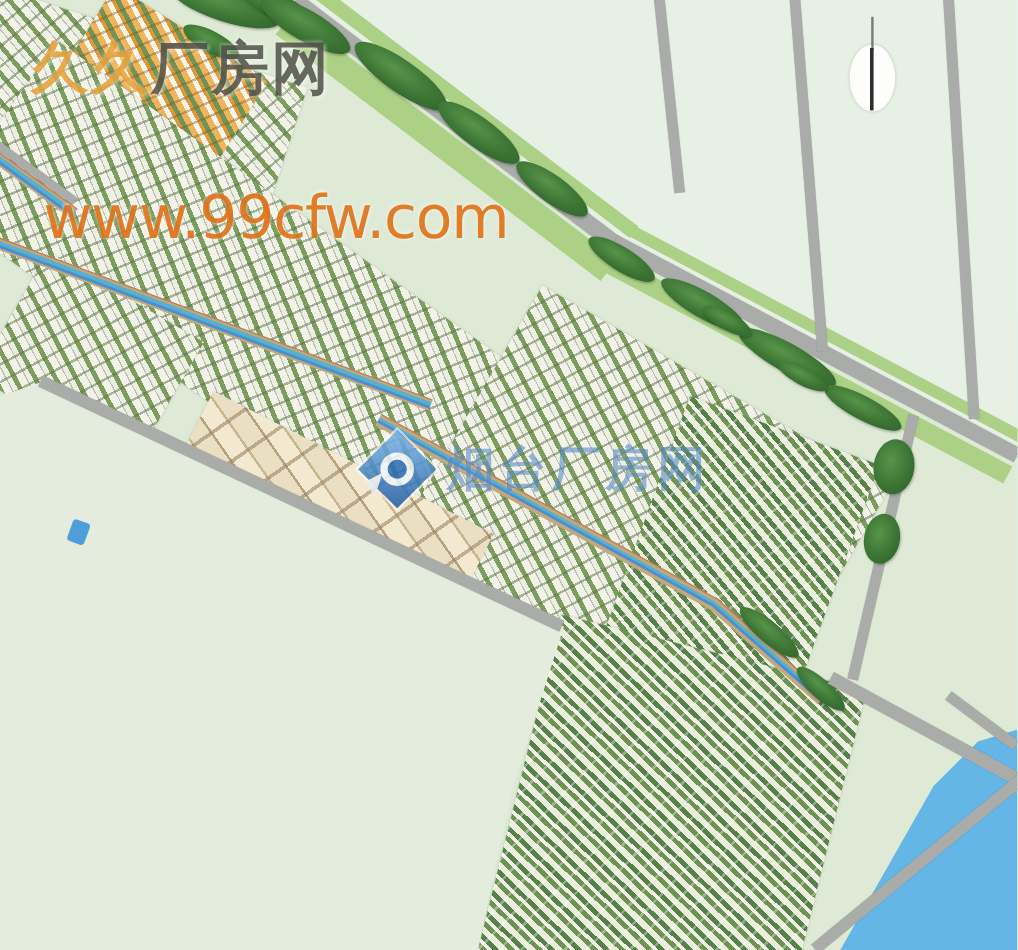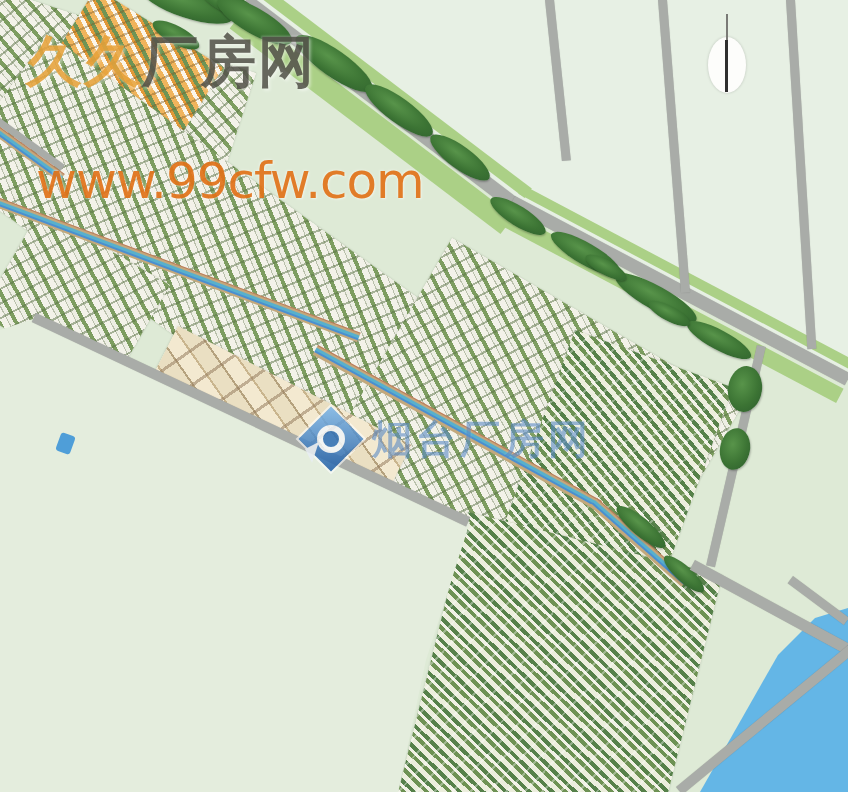--- a/index.html
+++ b/index.html
@@ -38,29 +38,29 @@
   .pond{position:absolute;left:58px;top:434px;width:15px;height:19px;background:#4f9ed8;
         transform:rotate(20deg);border-radius:3px;}
 
   
   .compass-oval{position:absolute;left:708px;top:37px;width:38px;height:56px;background:#fdfdfb;
                 border-radius:50%;box-shadow:0 0 3px rgba(0,0,0,.18);}
   .compass-stem{position:absolute;left:726px;top:14px;width:2px;height:28px;background:#7a7a76;}
   .compass-needle{position:absolute;left:725px;top:40px;width:3px;height:52px;background:#2f2f2f;}
 
   
-  .wm-brand{position:absolute;left:26px;top:30px;font-weight:bold;font-size:56px;line-height:1.15;
+  .wm-brand{position:absolute;left:26px;top:30px;font-weight:bold;font-size:48px;line-height:1.15;
             letter-spacing:2px;opacity:.88;white-space:nowrap;
             text-shadow:2px 2px 3px rgba(255,255,255,.5),-1px -1px 2px rgba(255,255,255,.3);}
   .wm-gold{color:#e7a33c;}
   .wm-gray{color:#56554d;}
   .wm-url{position:absolute;left:36px;top:156px;font-weight:normal;font-size:50px;line-height:1;
           color:#e2731a;opacity:.92;letter-spacing:-1px;white-space:nowrap;
           text-shadow:1px 1px 2px rgba(255,255,255,.55),-1px -1px 2px rgba(255,255,255,.35);}
-  .wm-center{position:absolute;left:300px;top:360px;display:flex;align-items:center;gap:10px;opacity:.85;margin-top:48px;}
+  .wm-center{position:absolute;left:300px;top:360px;display:flex;align-items:center;gap:10px;opacity:.85;}
   .wm-logo{position:relative;width:62px;height:62px;flex:0 0 62px;}
   .wm-logo .diamond{position:absolute;left:8px;top:8px;width:46px;height:46px;transform:rotate(45deg);
         background:linear-gradient(135deg,#7db8ec,#1d5ca6);box-shadow:0 0 0 2px rgba(255,255,255,.7);}
   .wm-logo .ring{position:absolute;left:17px;top:17px;width:28px;height:28px;border-radius:50%;
         border:6px solid #f2f6fa;background:#2a6cb4;box-sizing:border-box;}
   .wm-logo .wedge{position:absolute;left:-6px;top:30px;width:0;height:0;border:11px solid transparent;
         border-right-color:#e8eef4;transform:rotate(18deg);}
   .wm-center-text{font-weight:bold;font-size:40px;line-height:1;color:rgba(62,118,188,.6);
         letter-spacing:4px;white-space:nowrap;text-shadow:0 0 2px rgba(255,255,255,.3);}
 </style>

